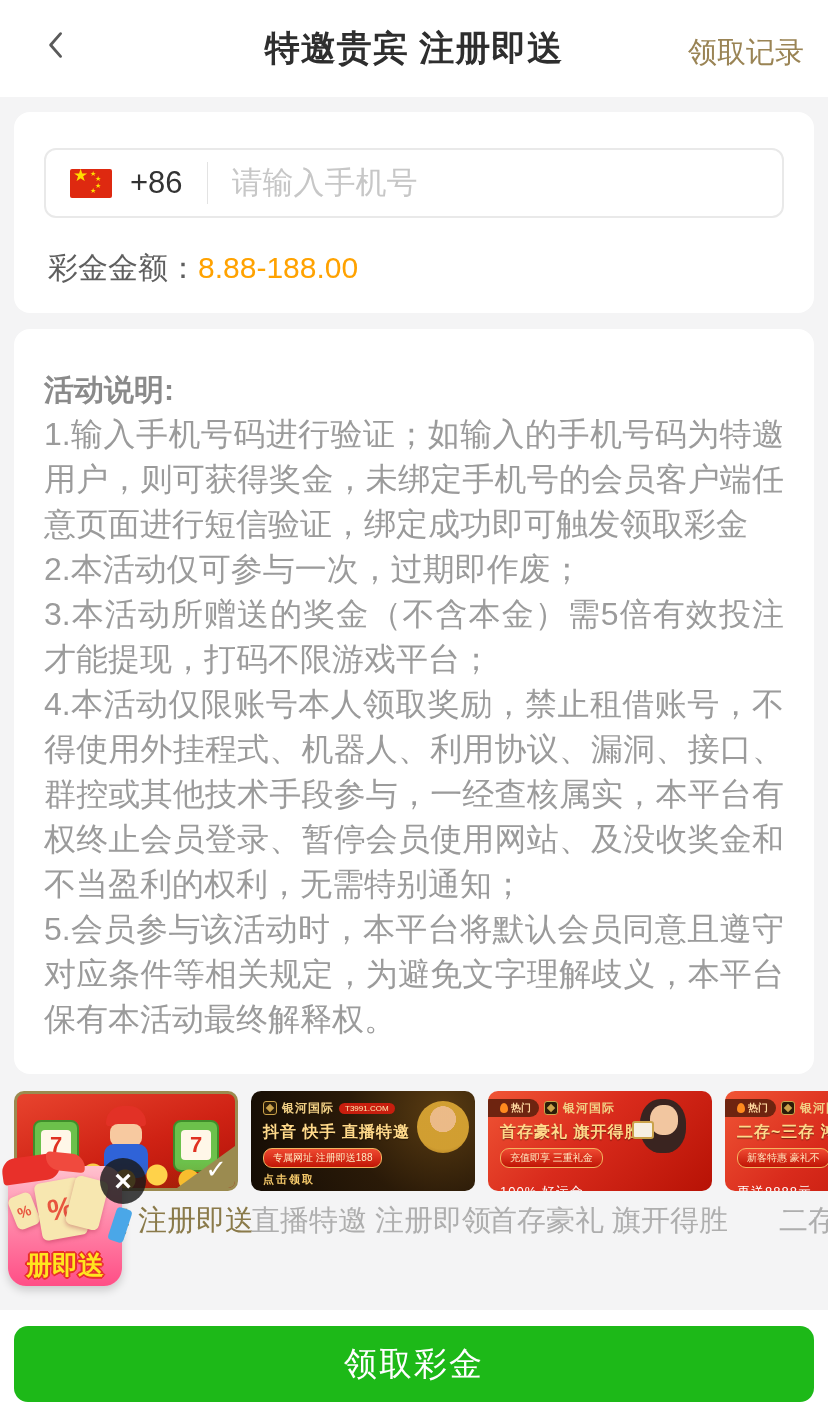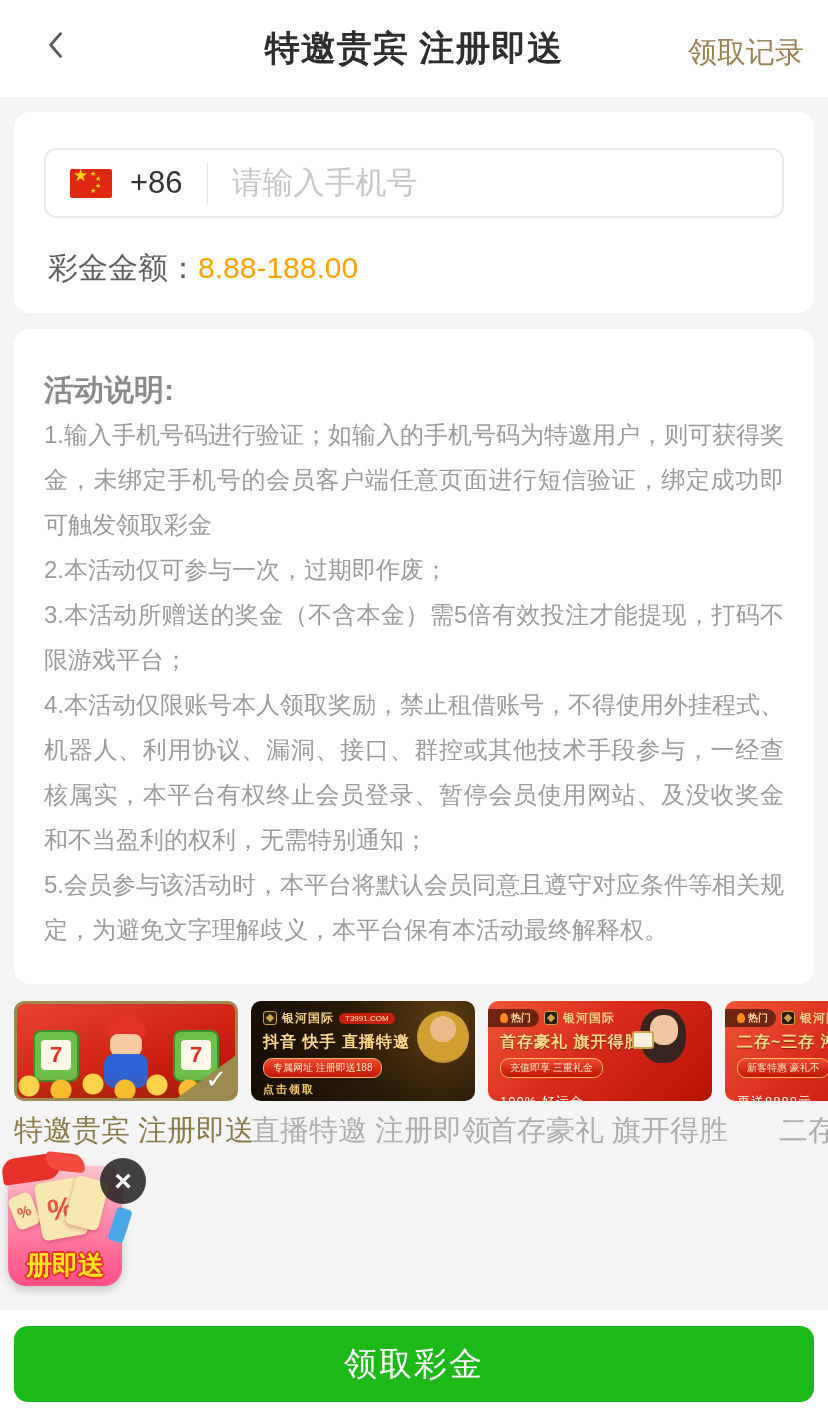--- a/index.html
+++ b/index.html
@@ -29,21 +29,21 @@
   .txt-input::placeholder { color:#c7c7c7; }
   .key-icon { width:36px; height:36px; margin-right:20px; flex-shrink:0; }
   .get-code { font-size:30px; color:#333; white-space:nowrap; margin-left:16px; cursor:pointer; }
   .bonus-row { margin-top:30px; font-size:30px; padding-left:4px; }
   .bonus-label { color:#5f5f5f; }
   .bonus-amount { color:#ffa200; }
 
   
   .rules-card { margin-top:16px; padding:38px 30px 32px; }
   .rules-title { font-size:30px; font-weight:700; color:#8a8a8a; line-height:45px; }
-  .rule-item { font-size:24px; color:#9b9b9b; line-height:45px; text-align:justify; }
+  .rule-item { font-size:32px; color:#9b9b9b; line-height:45px; text-align:justify; }
 
   
   .carousel { position:relative; margin-top:17px; padding-left:14px; display:flex; gap:13px; overflow:hidden; width:828px; }
   .c-item { width:224px; flex-shrink:0; cursor:pointer; }
   .thumb { position:relative; width:224px; height:100px; border-radius:10px; overflow:hidden; background:#c62a18; }
   .c-item.selected .thumb { border:3px solid #9b8b50; }
   .corner-check { position:absolute; right:0; bottom:0; width:58px; height:42px; background:#9b8b50;
       clip-path:polygon(100% 0,100% 100%,0 100%); display:flex; align-items:flex-end; justify-content:flex-end; }
   .corner-check span { color:#fff; font-size:26px; font-weight:700; line-height:30px; padding:0 8px 4px 0; }
   .c-label { margin-top:10px; text-align:center; font-size:29px; color:#aeaeae; white-space:nowrap; }

